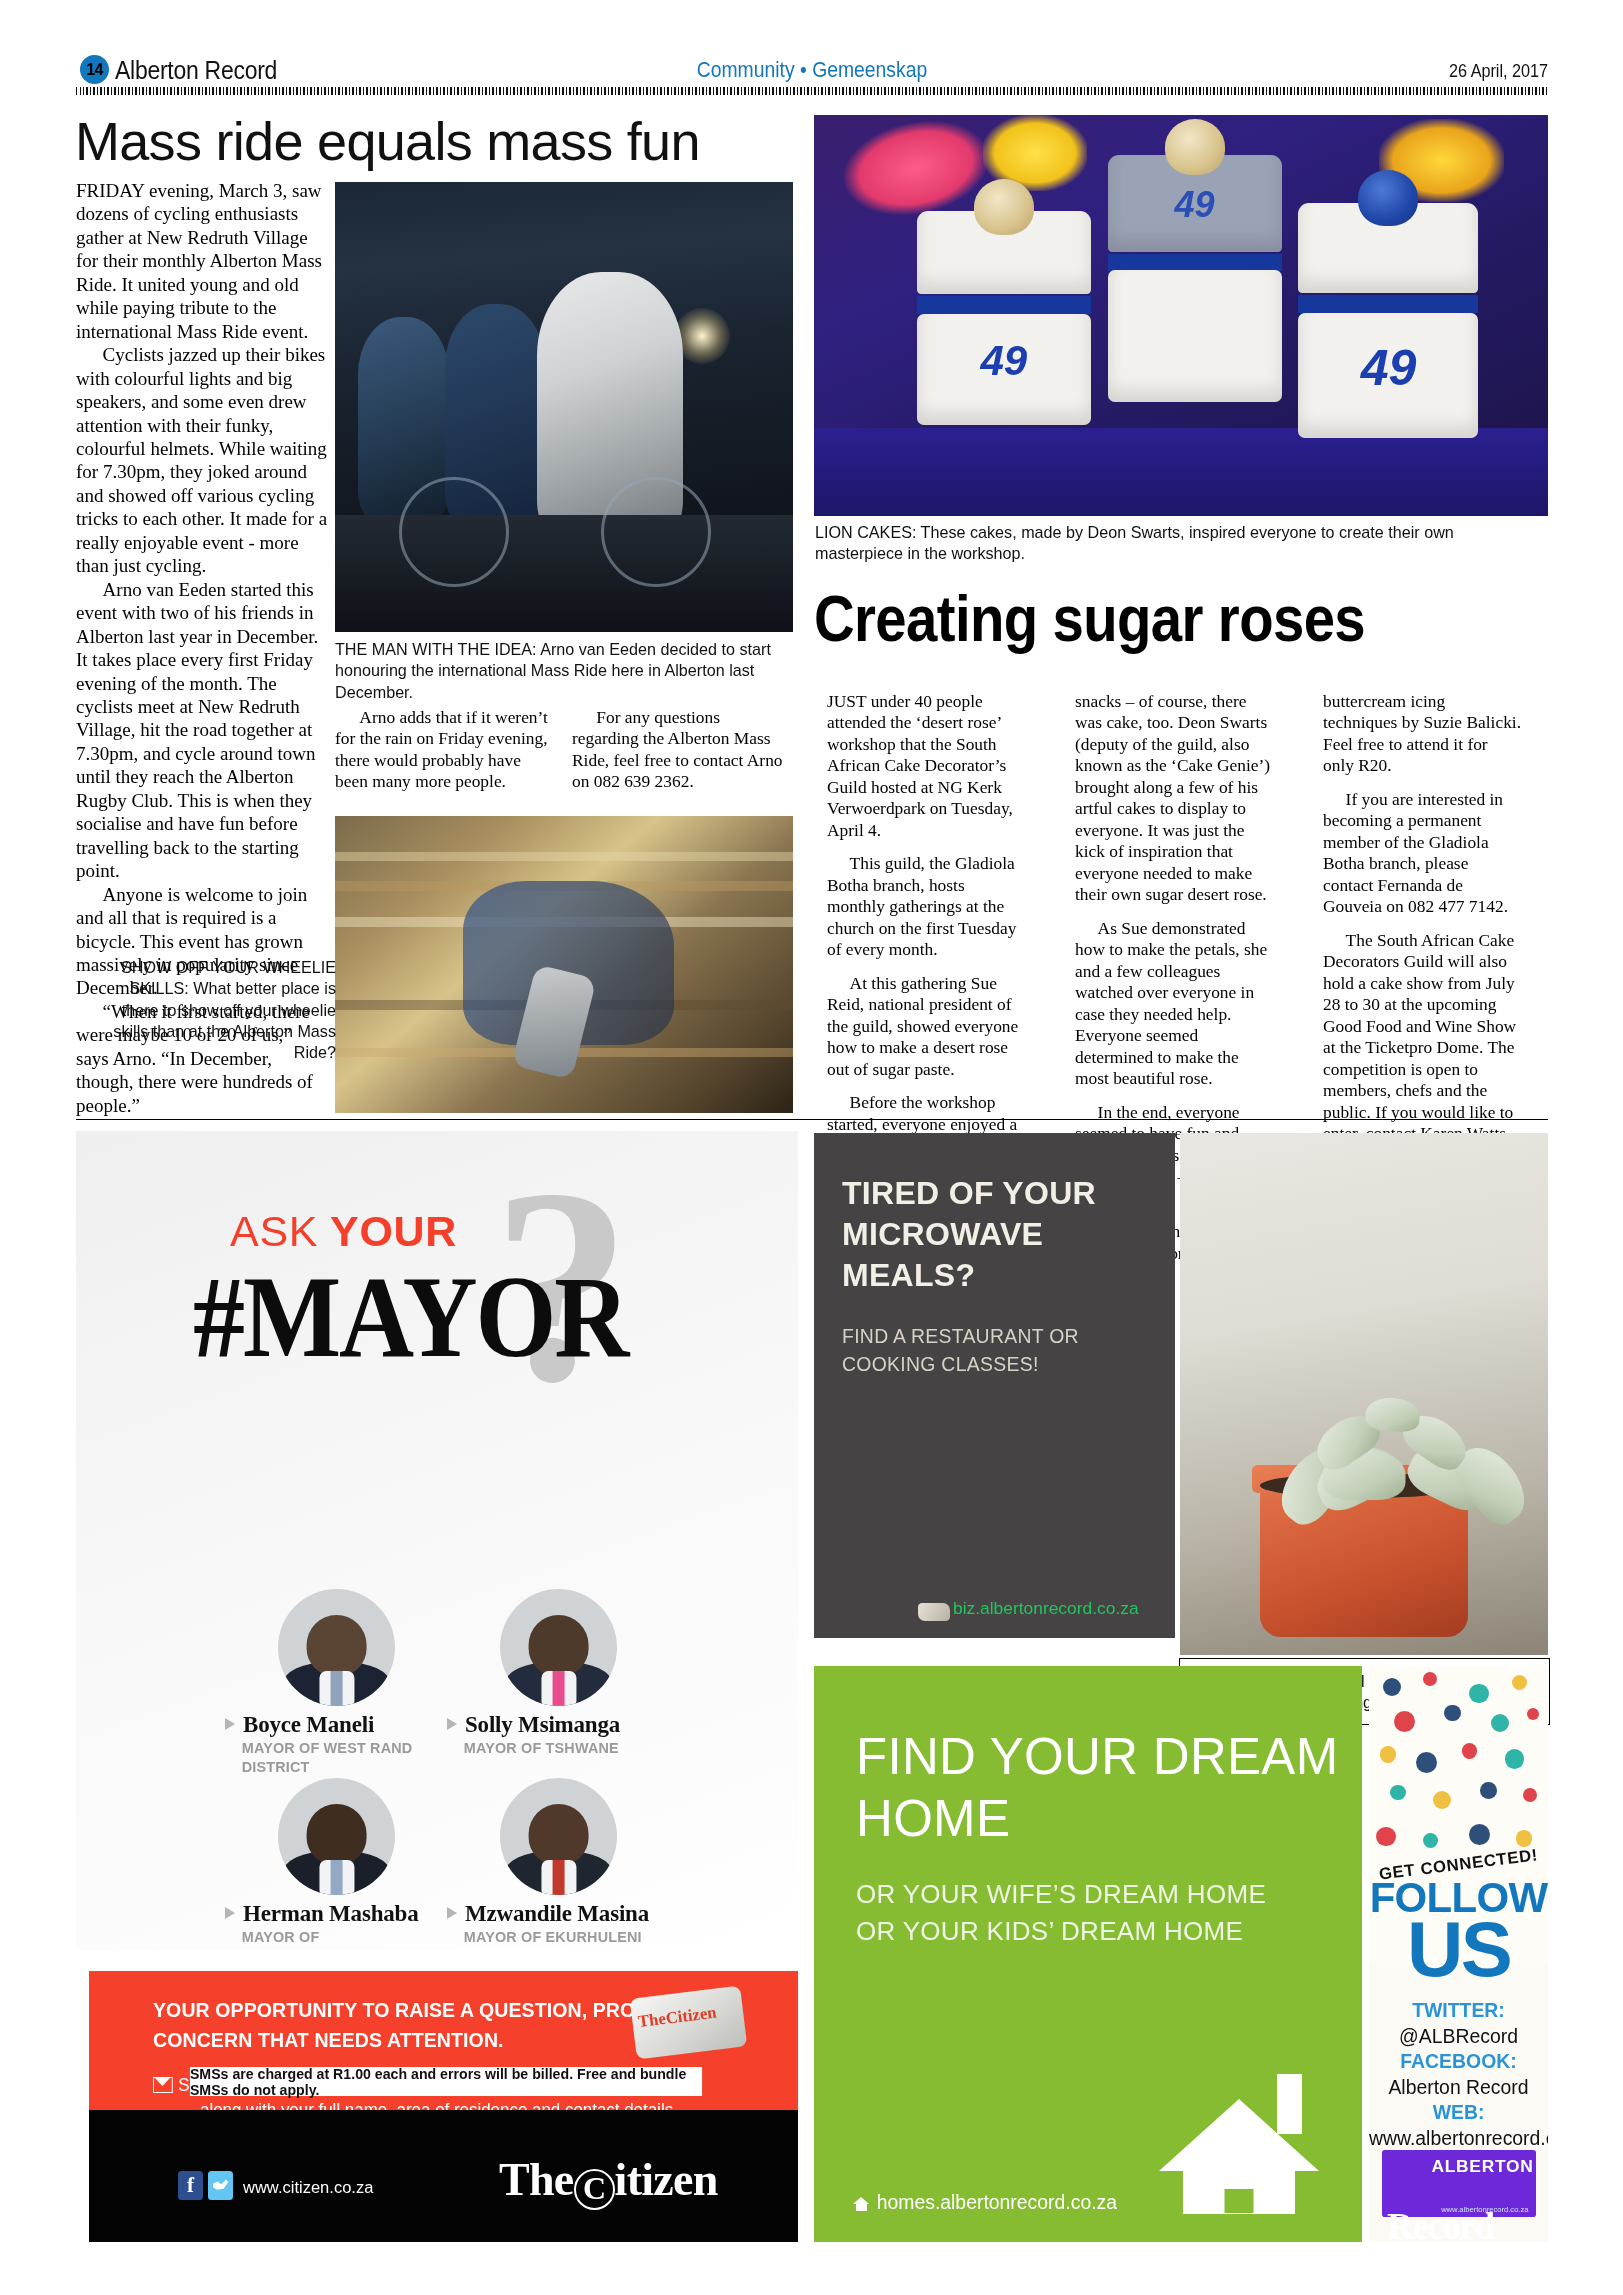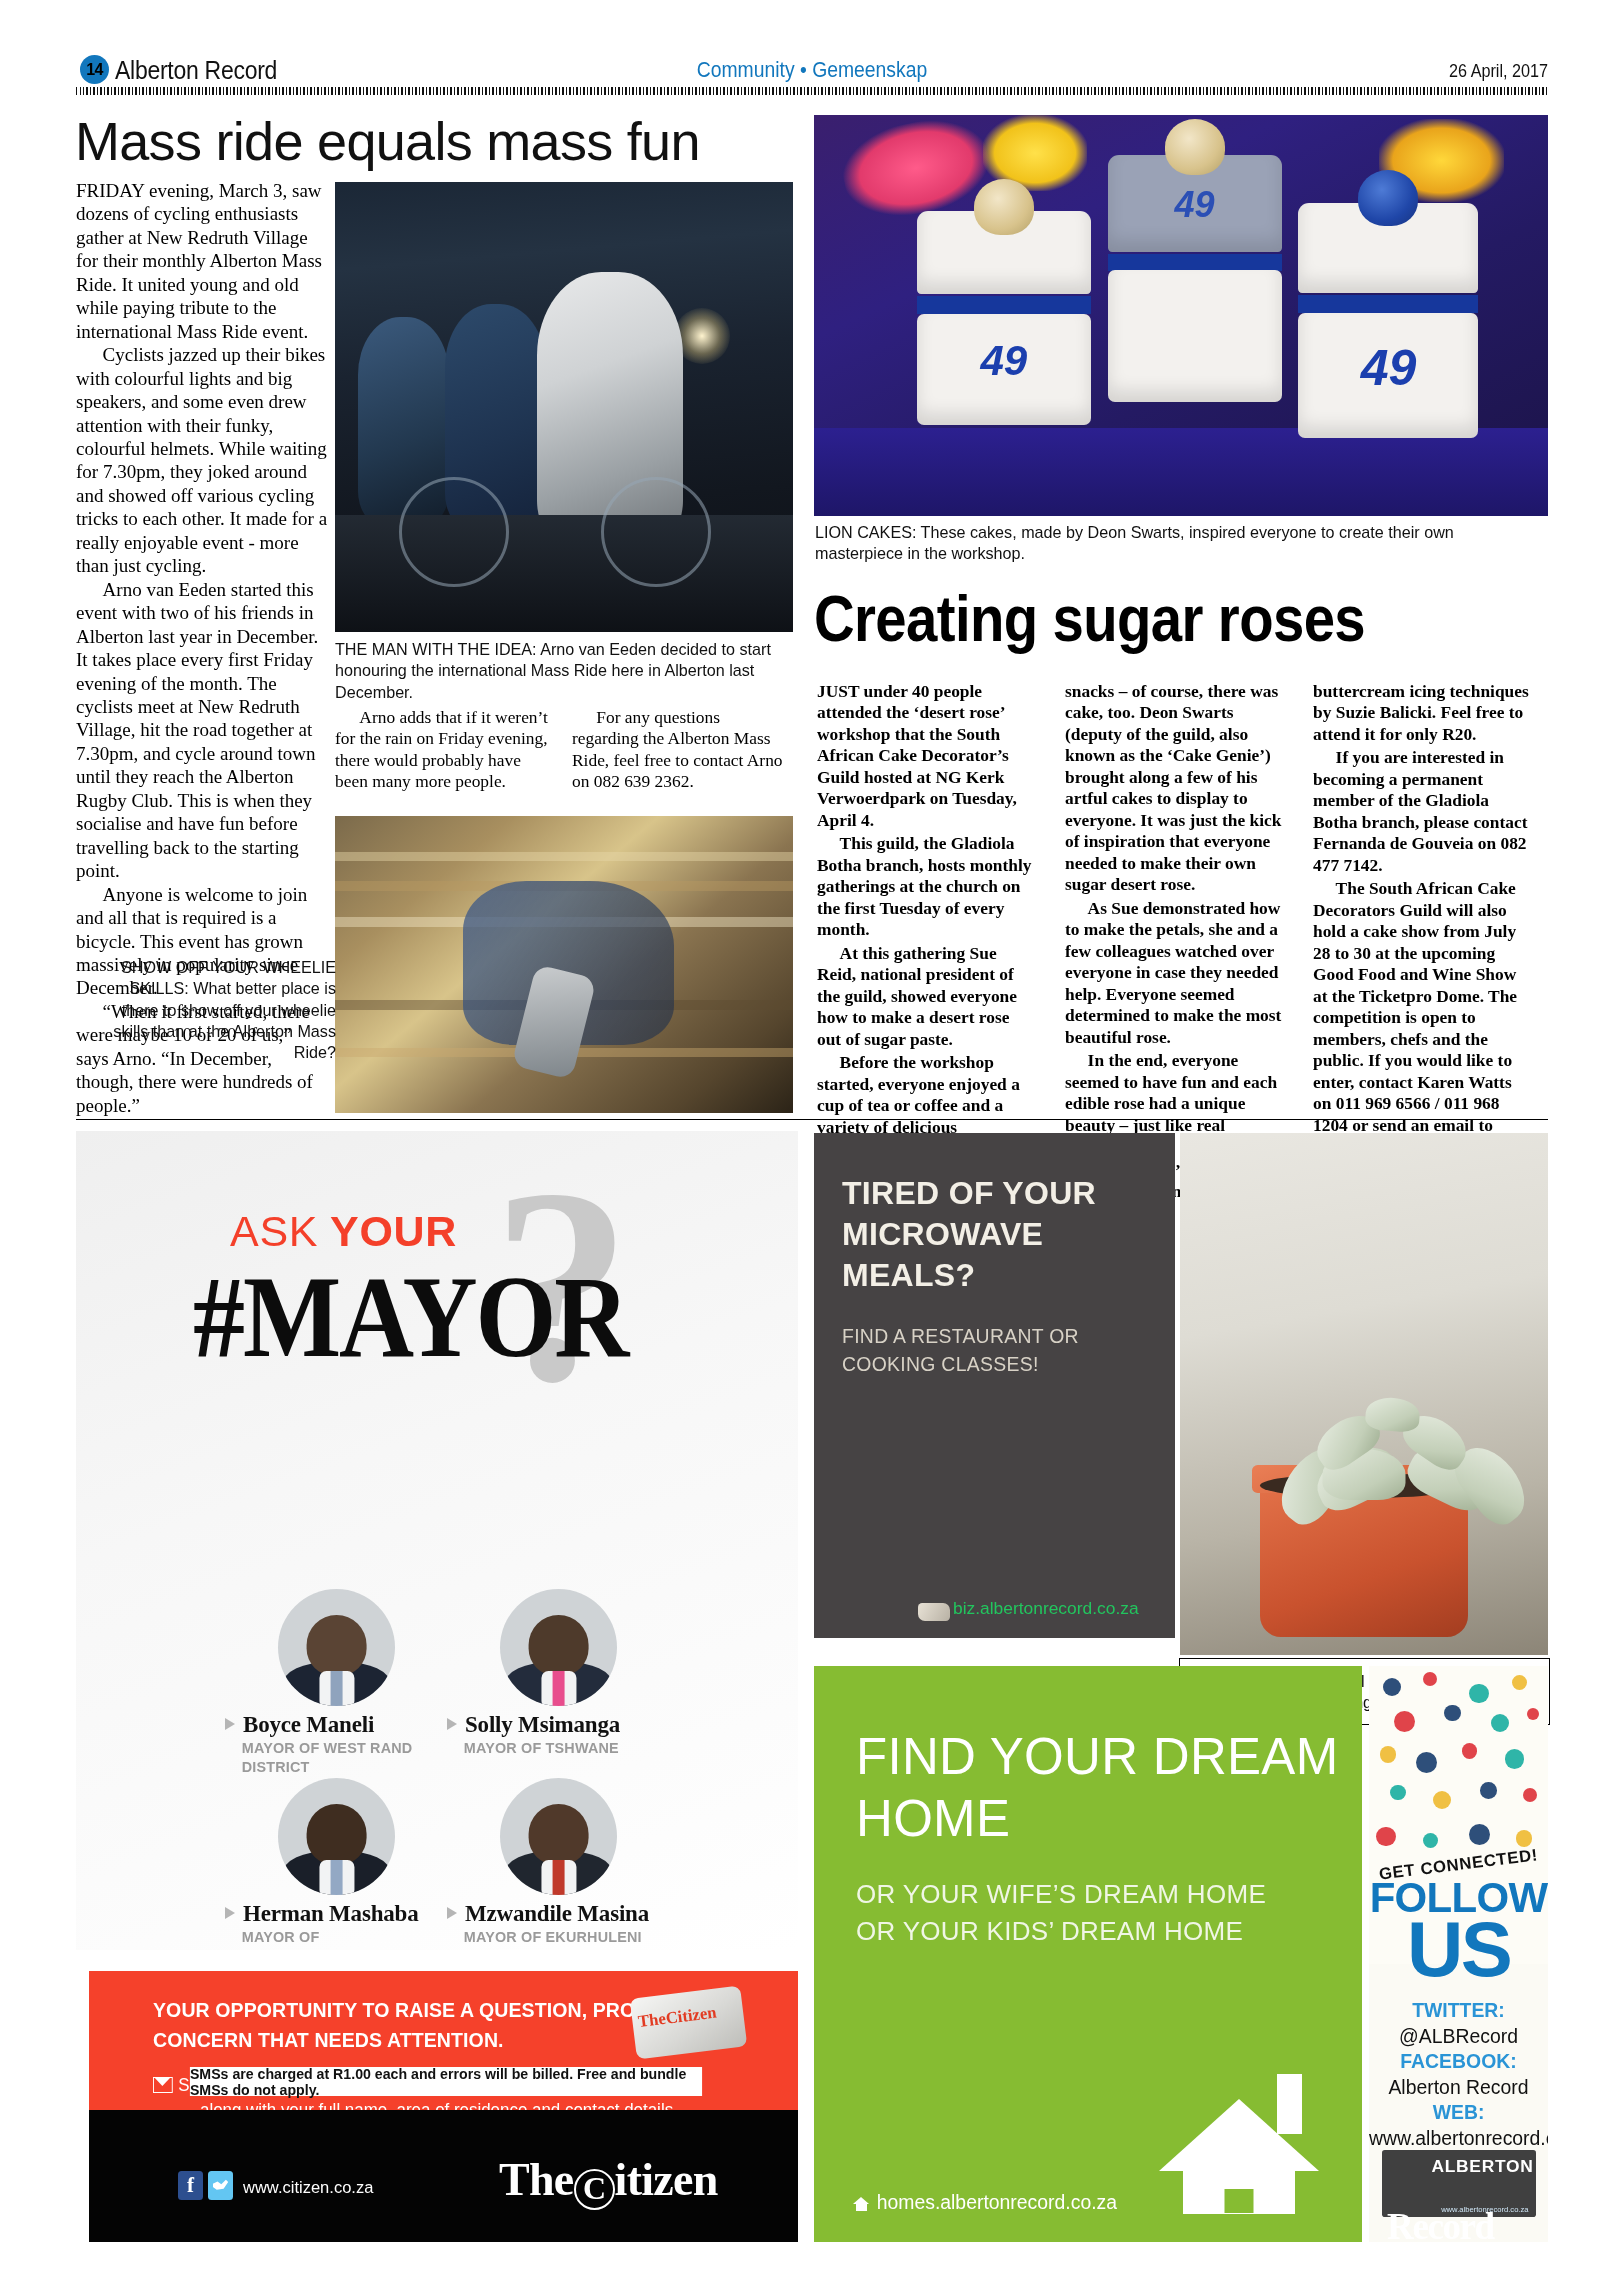--- a/index.html
+++ b/index.html
@@ -120,21 +120,21 @@
   .cont-col p{margin:0;text-indent:1.4em;}
   .cc1{left:335px;}
   .cc2{left:572px;}
   
   .headline-sugar{
     position:absolute;left:814px;top:582px;
     font-family:"Liberation Sans",sans-serif;font-weight:bold;font-size:64px;color:#000;
     transform:scaleX(0.88);transform-origin:left top;letter-spacing:-0.7px;white-space:nowrap;
   }
   .sugar-col{position:absolute;top:679px;width:222px;font-size:17.4px;line-height:1.235;color:#000;}
-  .sugar-col p{margin:2px;font-weight:bold;}
+  .sugar-col p{margin:12px;}
   .sugar-col p+p{text-indent:1.3em;}
   .sg1{left:815px;}
   .sg2{left:1063px;}
   .sg3{left:1311px;}
   .rule-thin{position:absolute;background:#000;}
   
   .ad-mayor{
     position:absolute;left:76px;top:1131px;width:722px;height:819px;
     background:linear-gradient(160deg,#efefef 0%,#f7f7f7 40%,#ffffff 100%);
     overflow:hidden;
@@ -262,21 +262,21 @@
   .followword{position:absolute;left:0;top:208px;width:100%;text-align:center;
     font-family:"Liberation Sans",sans-serif;font-weight:bold;font-size:42px;color:#1277bd;
     letter-spacing:-0.7px;}
   .usword{position:absolute;left:0;top:244px;width:100%;text-align:center;
     font-family:"Liberation Sans",sans-serif;font-weight:bold;font-size:78px;color:#1277bd;
     letter-spacing:-2.8px;line-height:1;}
   .follow-list{position:absolute;left:0;top:332px;width:100%;text-align:center;
     font-family:"Liberation Sans",sans-serif;font-size:19.4px;line-height:1.32;}
   .follow-list .lbl{color:#2a94d6;font-weight:bold;}
   .follow-list .val{color:#111;}
-  .rec-logo{position:absolute;left:12.5px;bottom:25px;width:154px;height:67px;background:#404040;
+  .rec-logo{position:absolute;left:12.5px;bottom:25px;width:154px;height:67px;background:#6d28d9;
     border-radius:2.8px;}
   .rec-logo .alb{position:absolute;left:50px;top:5.6px;font-family:"Liberation Sans",sans-serif;
     font-weight:bold;font-size:17.4px;color:#fff;letter-spacing:0.7px;}
   .rec-logo .rec{position:absolute;left:5.6px;top:15.3px;font-family:"Liberation Serif",serif;
     font-weight:bold;font-size:37px;color:#fff;letter-spacing:-1.4px;margin-top:40px;}
   .rec-logo .murl{position:absolute;right:7px;bottom:2.8px;font-family:"Liberation Sans",sans-serif;
     font-size:7.6px;color:#cfe6f6;}
   .box-border{position:absolute;border:1.4px solid #000;}
 </style>
 </head>

